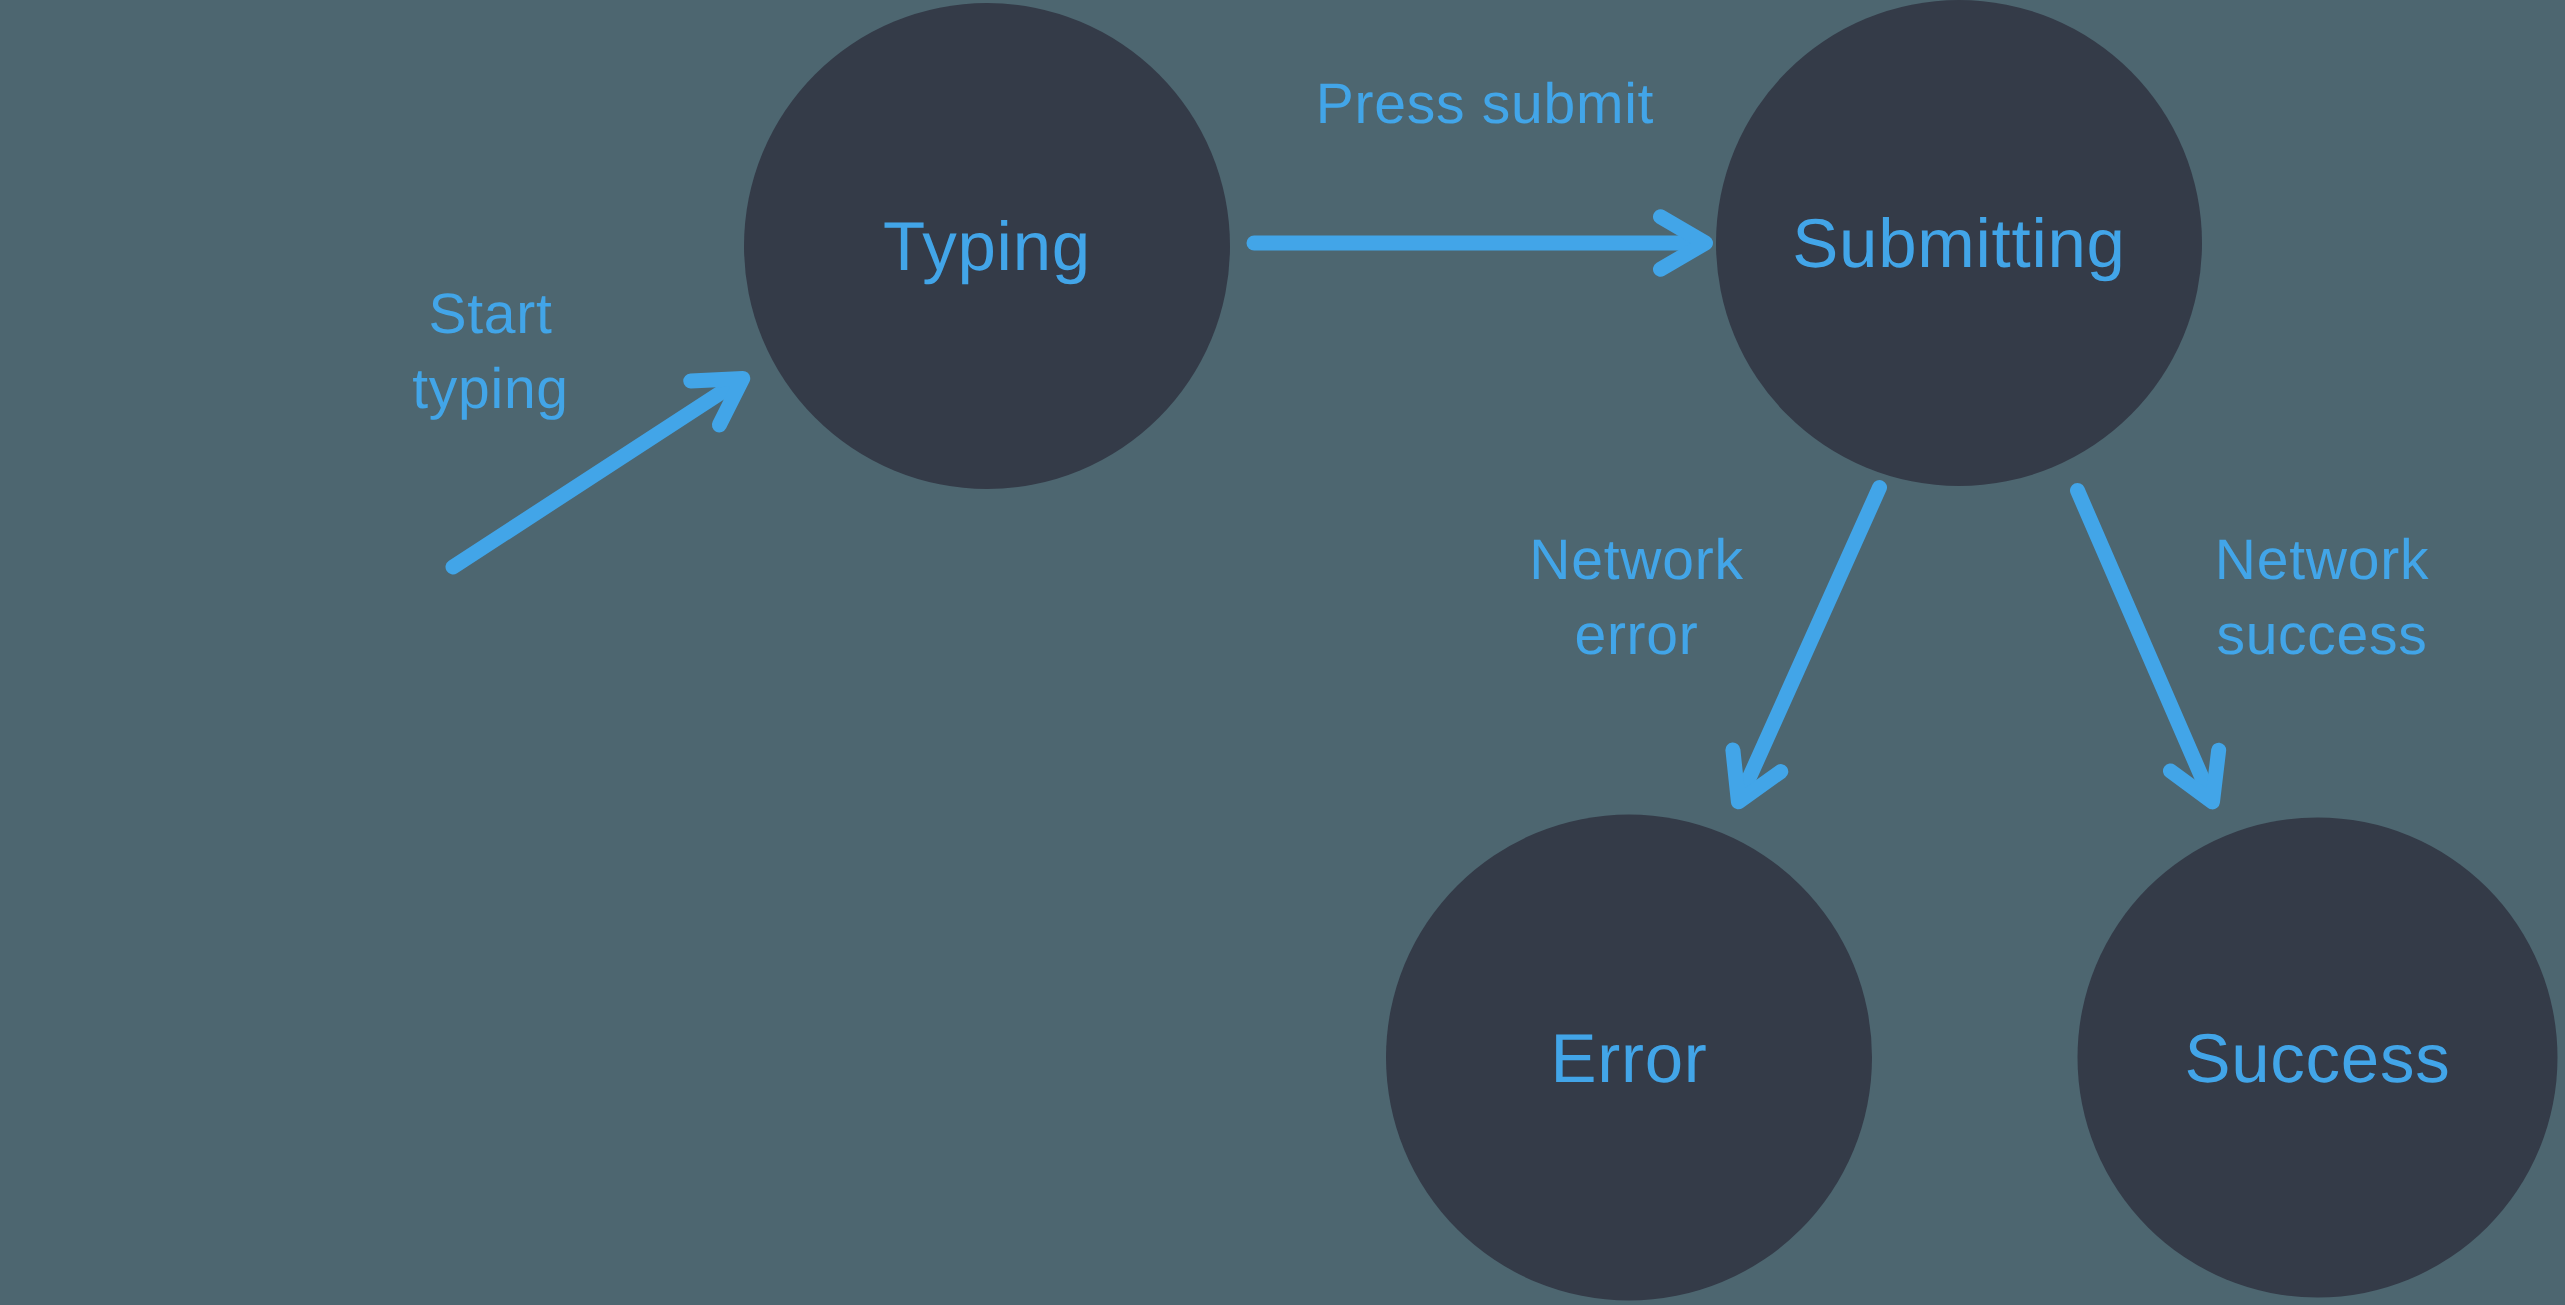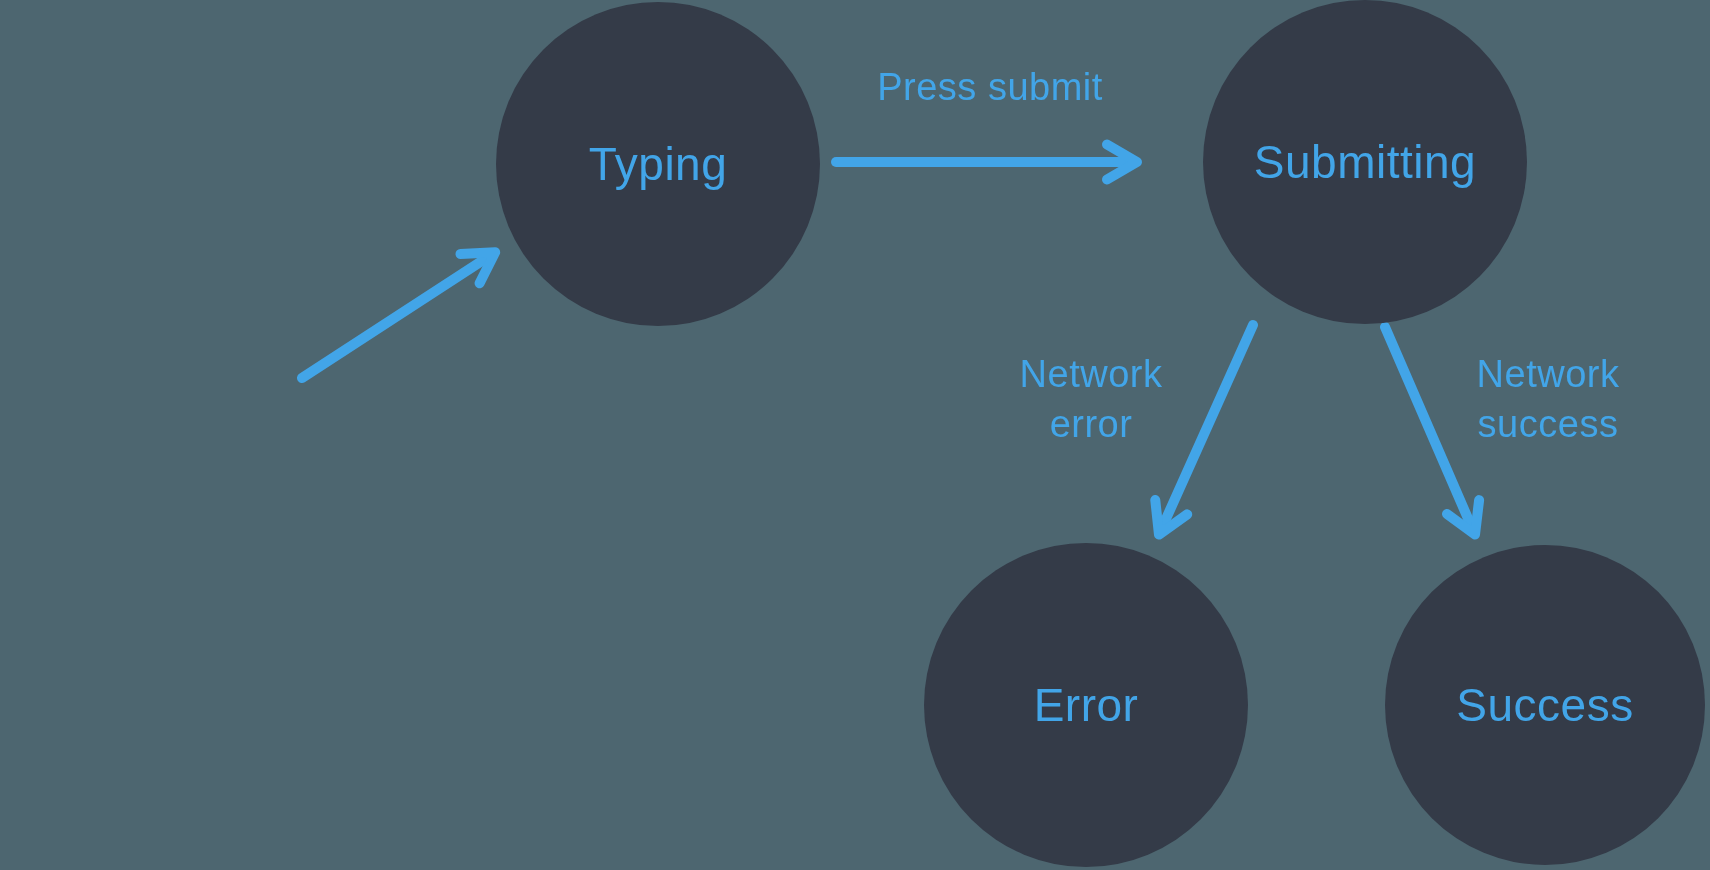--- a/index.html
+++ b/index.html
@@ -81,34 +81,36 @@
     <path class="edge" d="M836 162 L1132 162" marker-end="url(#arrowV)"></path>
     <path class="edge" d="M1253 325 L1161 530" marker-end="url(#arrowV)"></path>
     <path class="edge" d="M1385 327 L1473 530" marker-end="url(#arrowV)"></path>
   </svg>
 
 
   <div class="node" style="left:496px; top:2px; width:324px; height:324px;">
     <span class="node-label">Typing</span>
   </div>
 
-  <div class="node" style="left:1203px; top:0px; width:324px; height:324px;align-items:center;">
+  <div class="node" style="left:1144px; top:0px; width:324px; height:324px;align-items:center;">
     <span class="node-label">Submitting</span>
   </div>
 
   <div class="node" style="left:924px; top:543px; width:324px; height:324px;">
     <span class="node-label">Error</span>
   </div>
 
   <div class="node" style="left:1385px; top:545px; width:320px; height:320px;">
     <span class="node-label">Success</span>
   </div>
 
+  <div class="edge-label" style="left:327px; top:235px;">Start
+typing</div>
 
-  <div class="edge-label" style="left:990px; top:87px;">Press submit</div>
+  <div class="edge-label" style="left:990px; top:70px;">Press submit</div>
 
   <div class="edge-label" style="left:1091px; top:399px;">Network
 error</div>
 
   <div class="edge-label" style="left:1548px; top:399px;">Network
 success</div>
 
 </div>
 
 </body></html>

